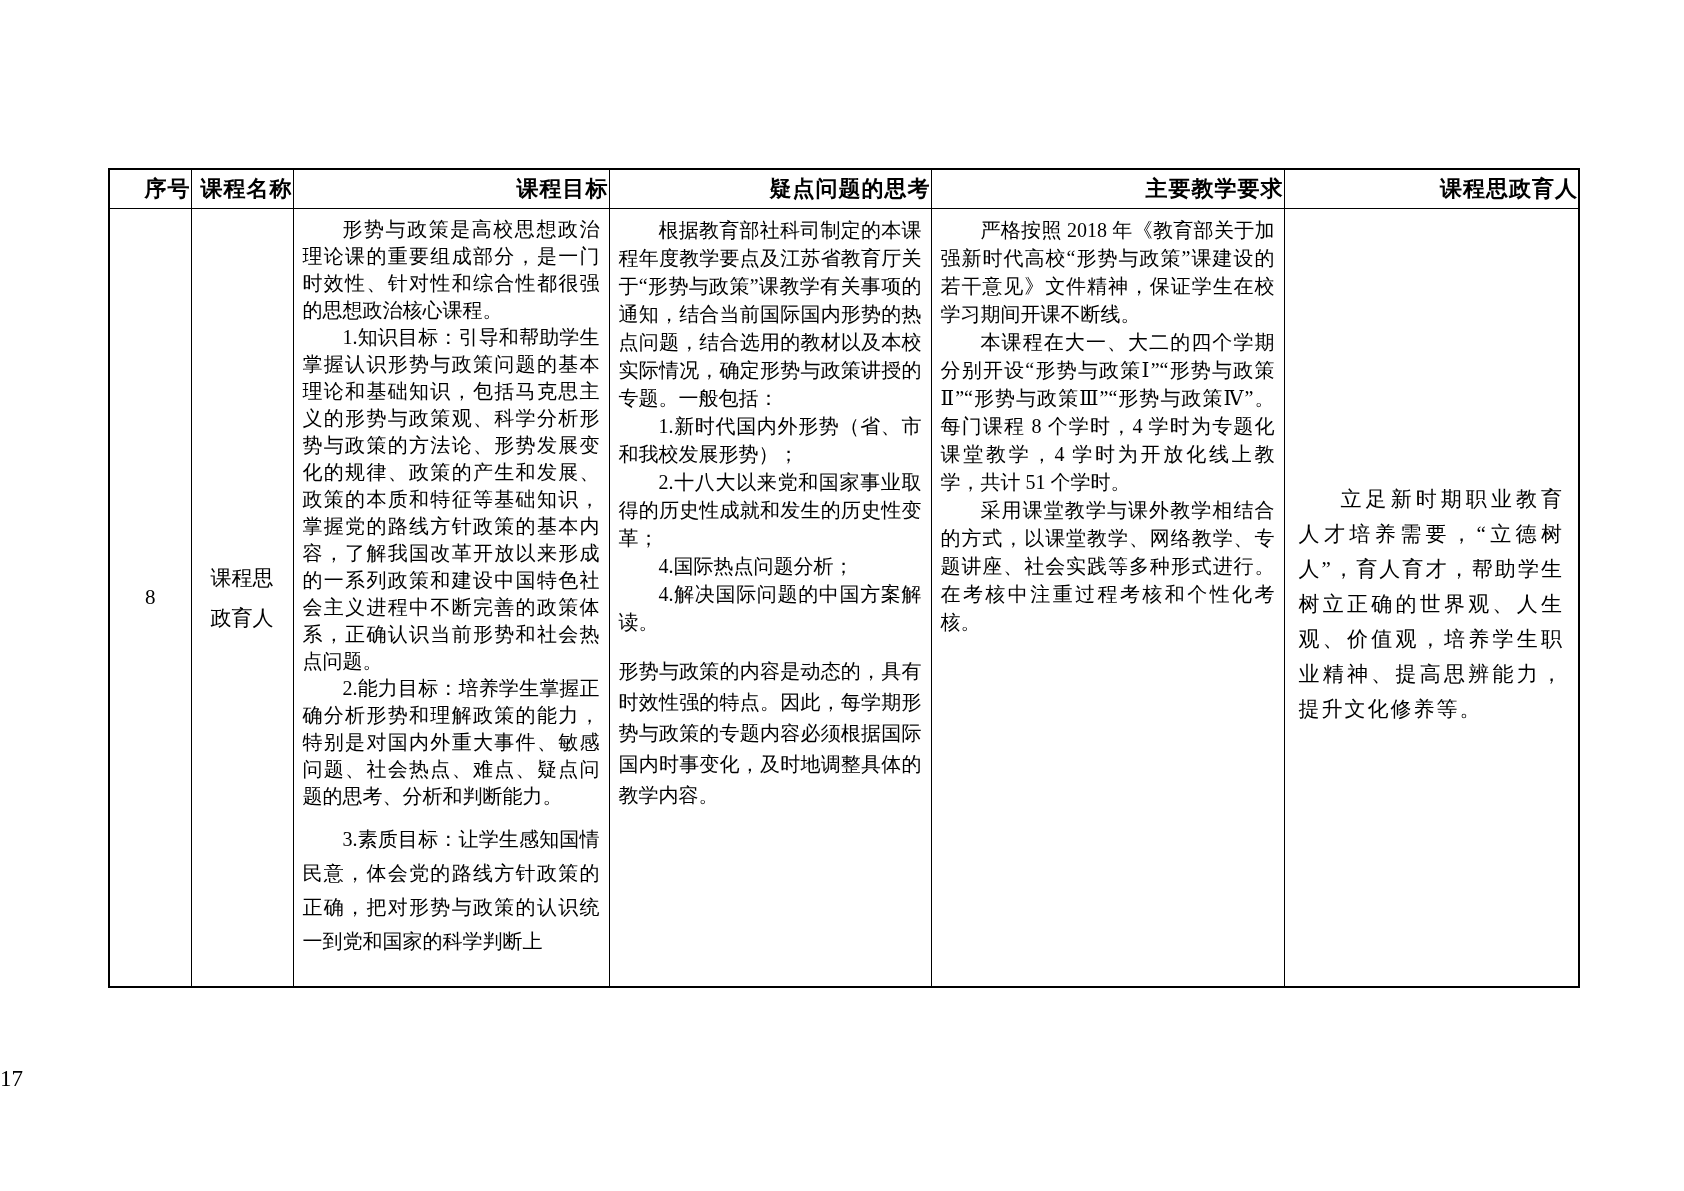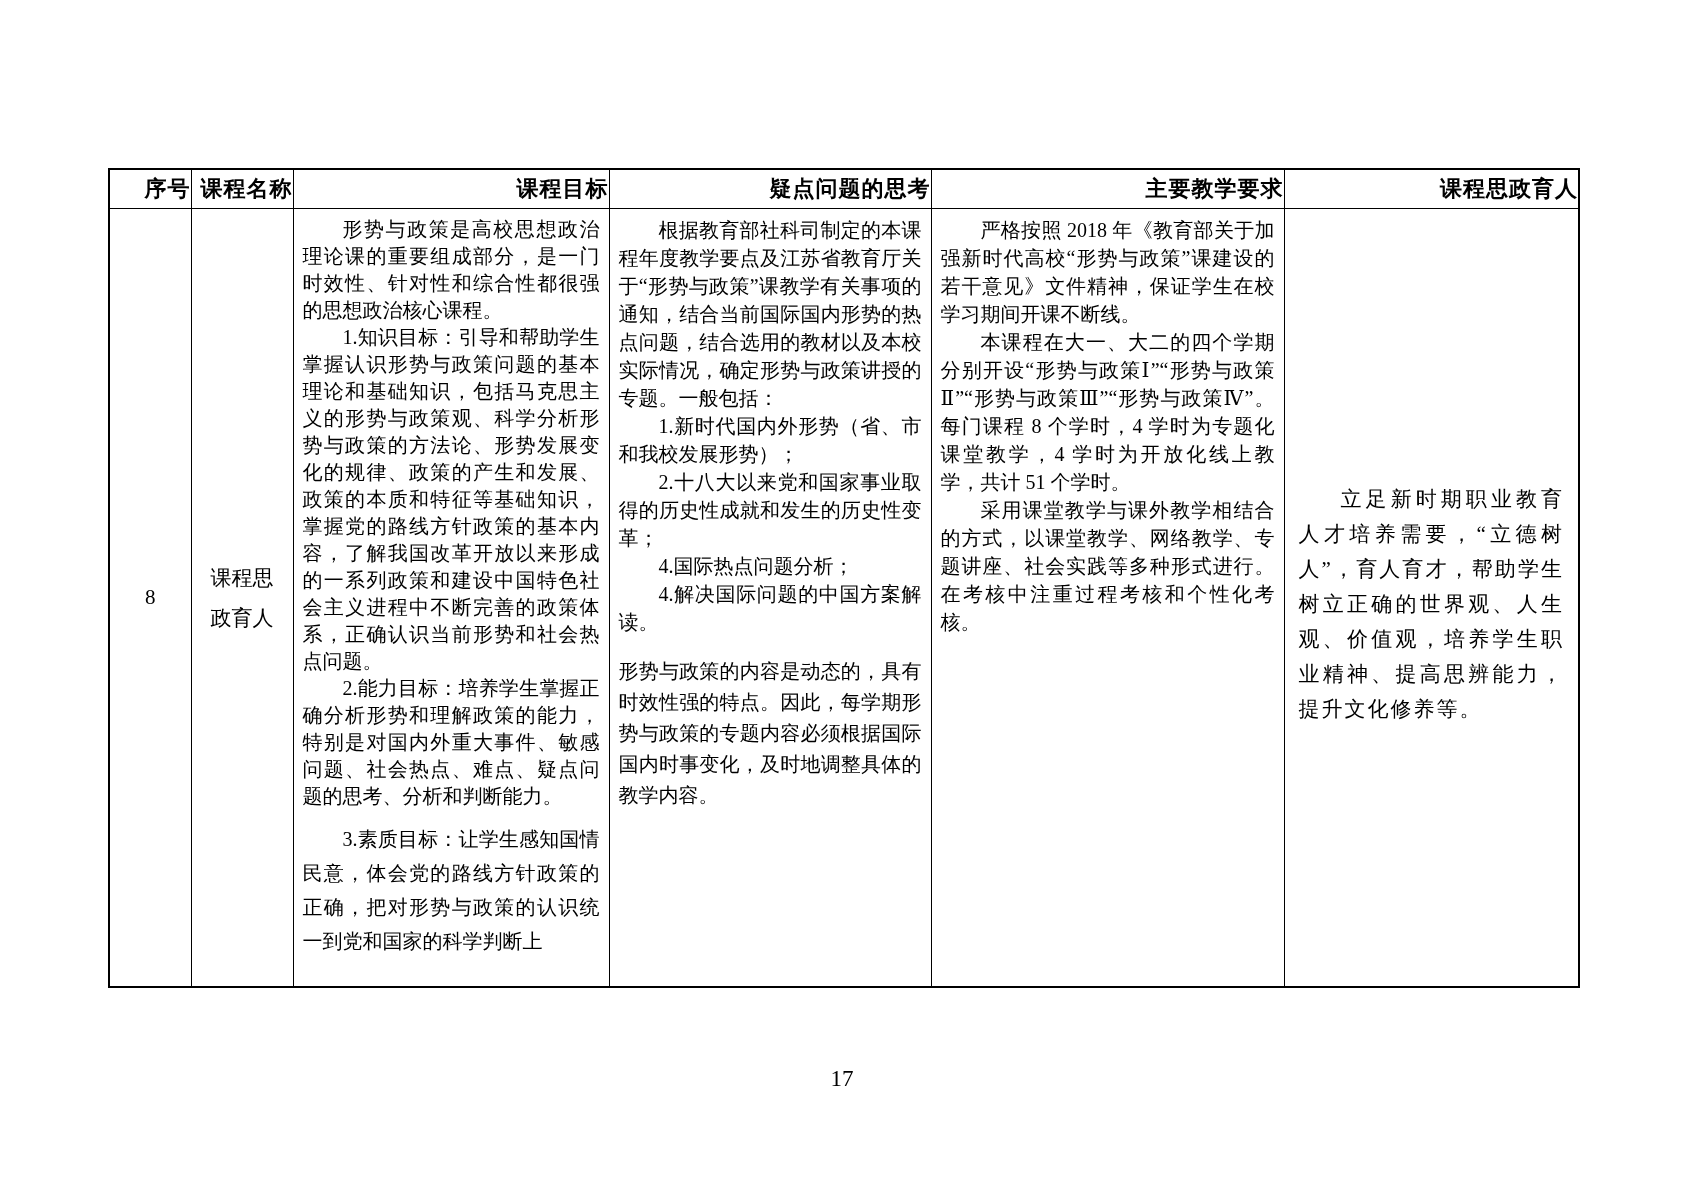--- a/index.html
+++ b/index.html
@@ -72,21 +72,21 @@
     text-align:justify;
     text-justify:inter-ideograph;
     letter-spacing:2px;
     margin-top:13px;
   }
   .ideology-wrap p{margin:0;text-indent:2em;}
   .page-footer{
     position:absolute;
     left:0;right:0;
     top:1066px;
-    text-align:center;
+    text-align:left;
     font-size:23px;
   }
 </style>
 </head>
 <body>
 
 <table class="course-table">
   <colgroup>
     <col style="width:82px">
     <col style="width:102px">

